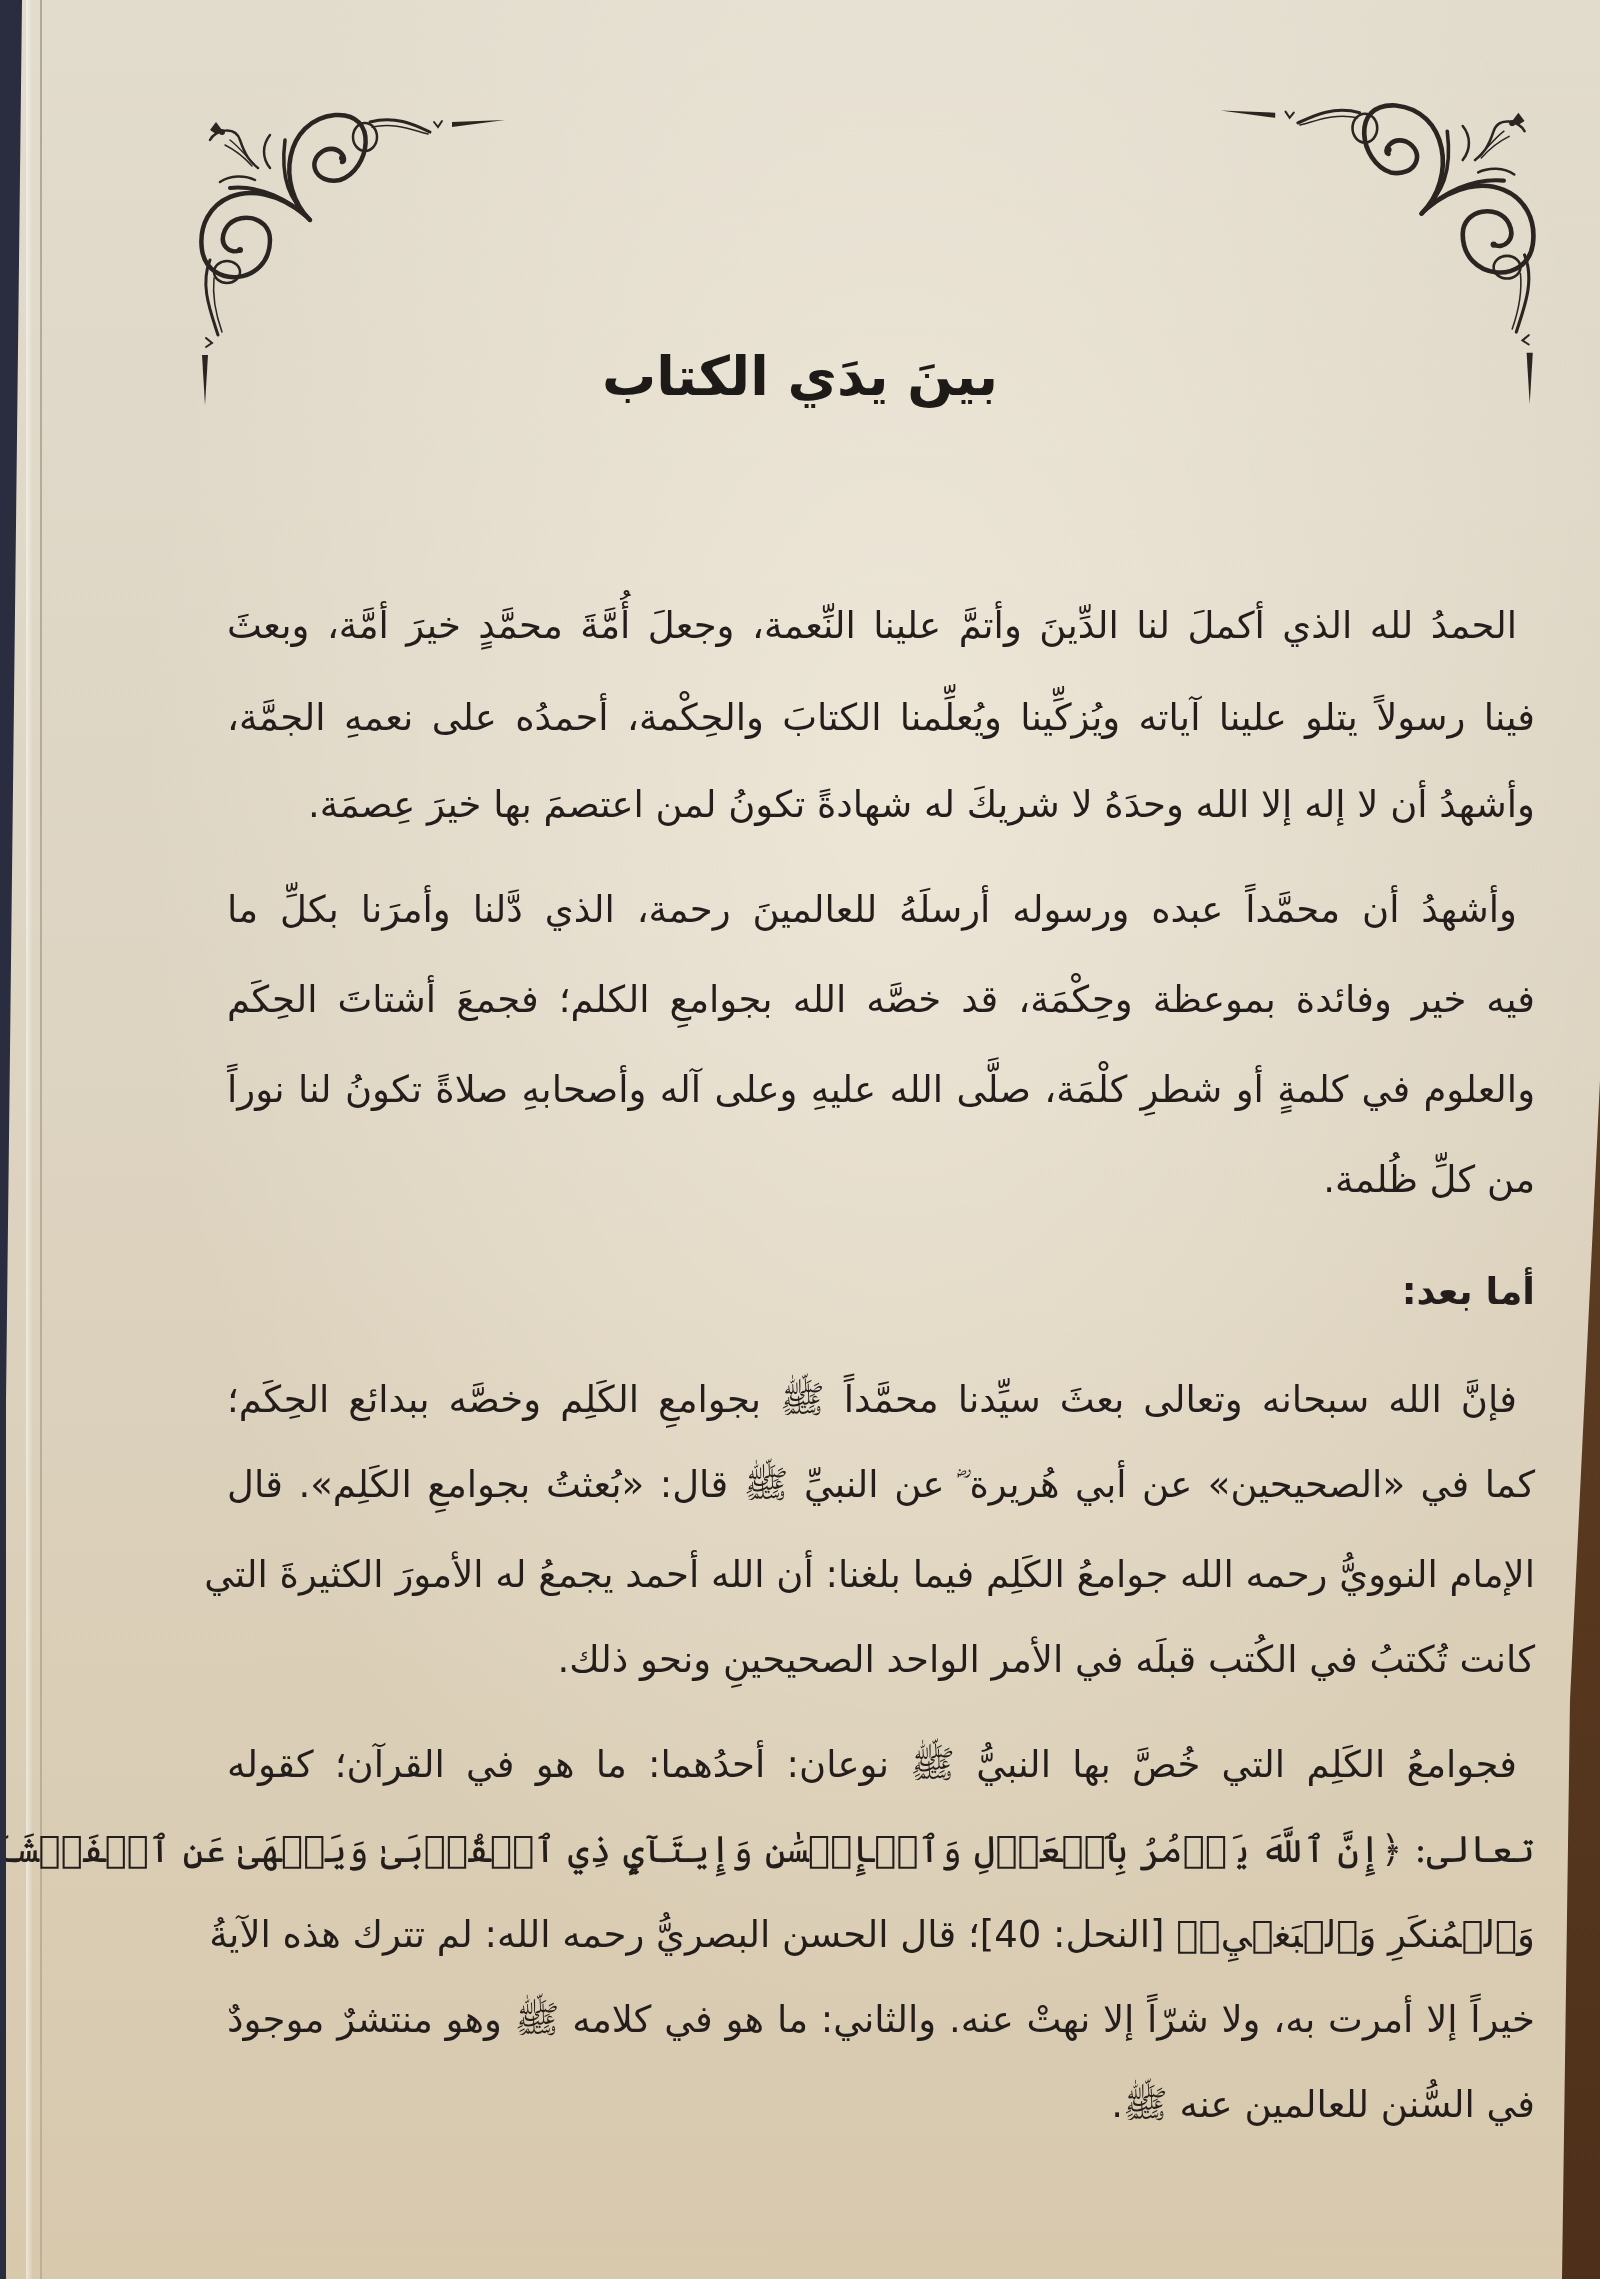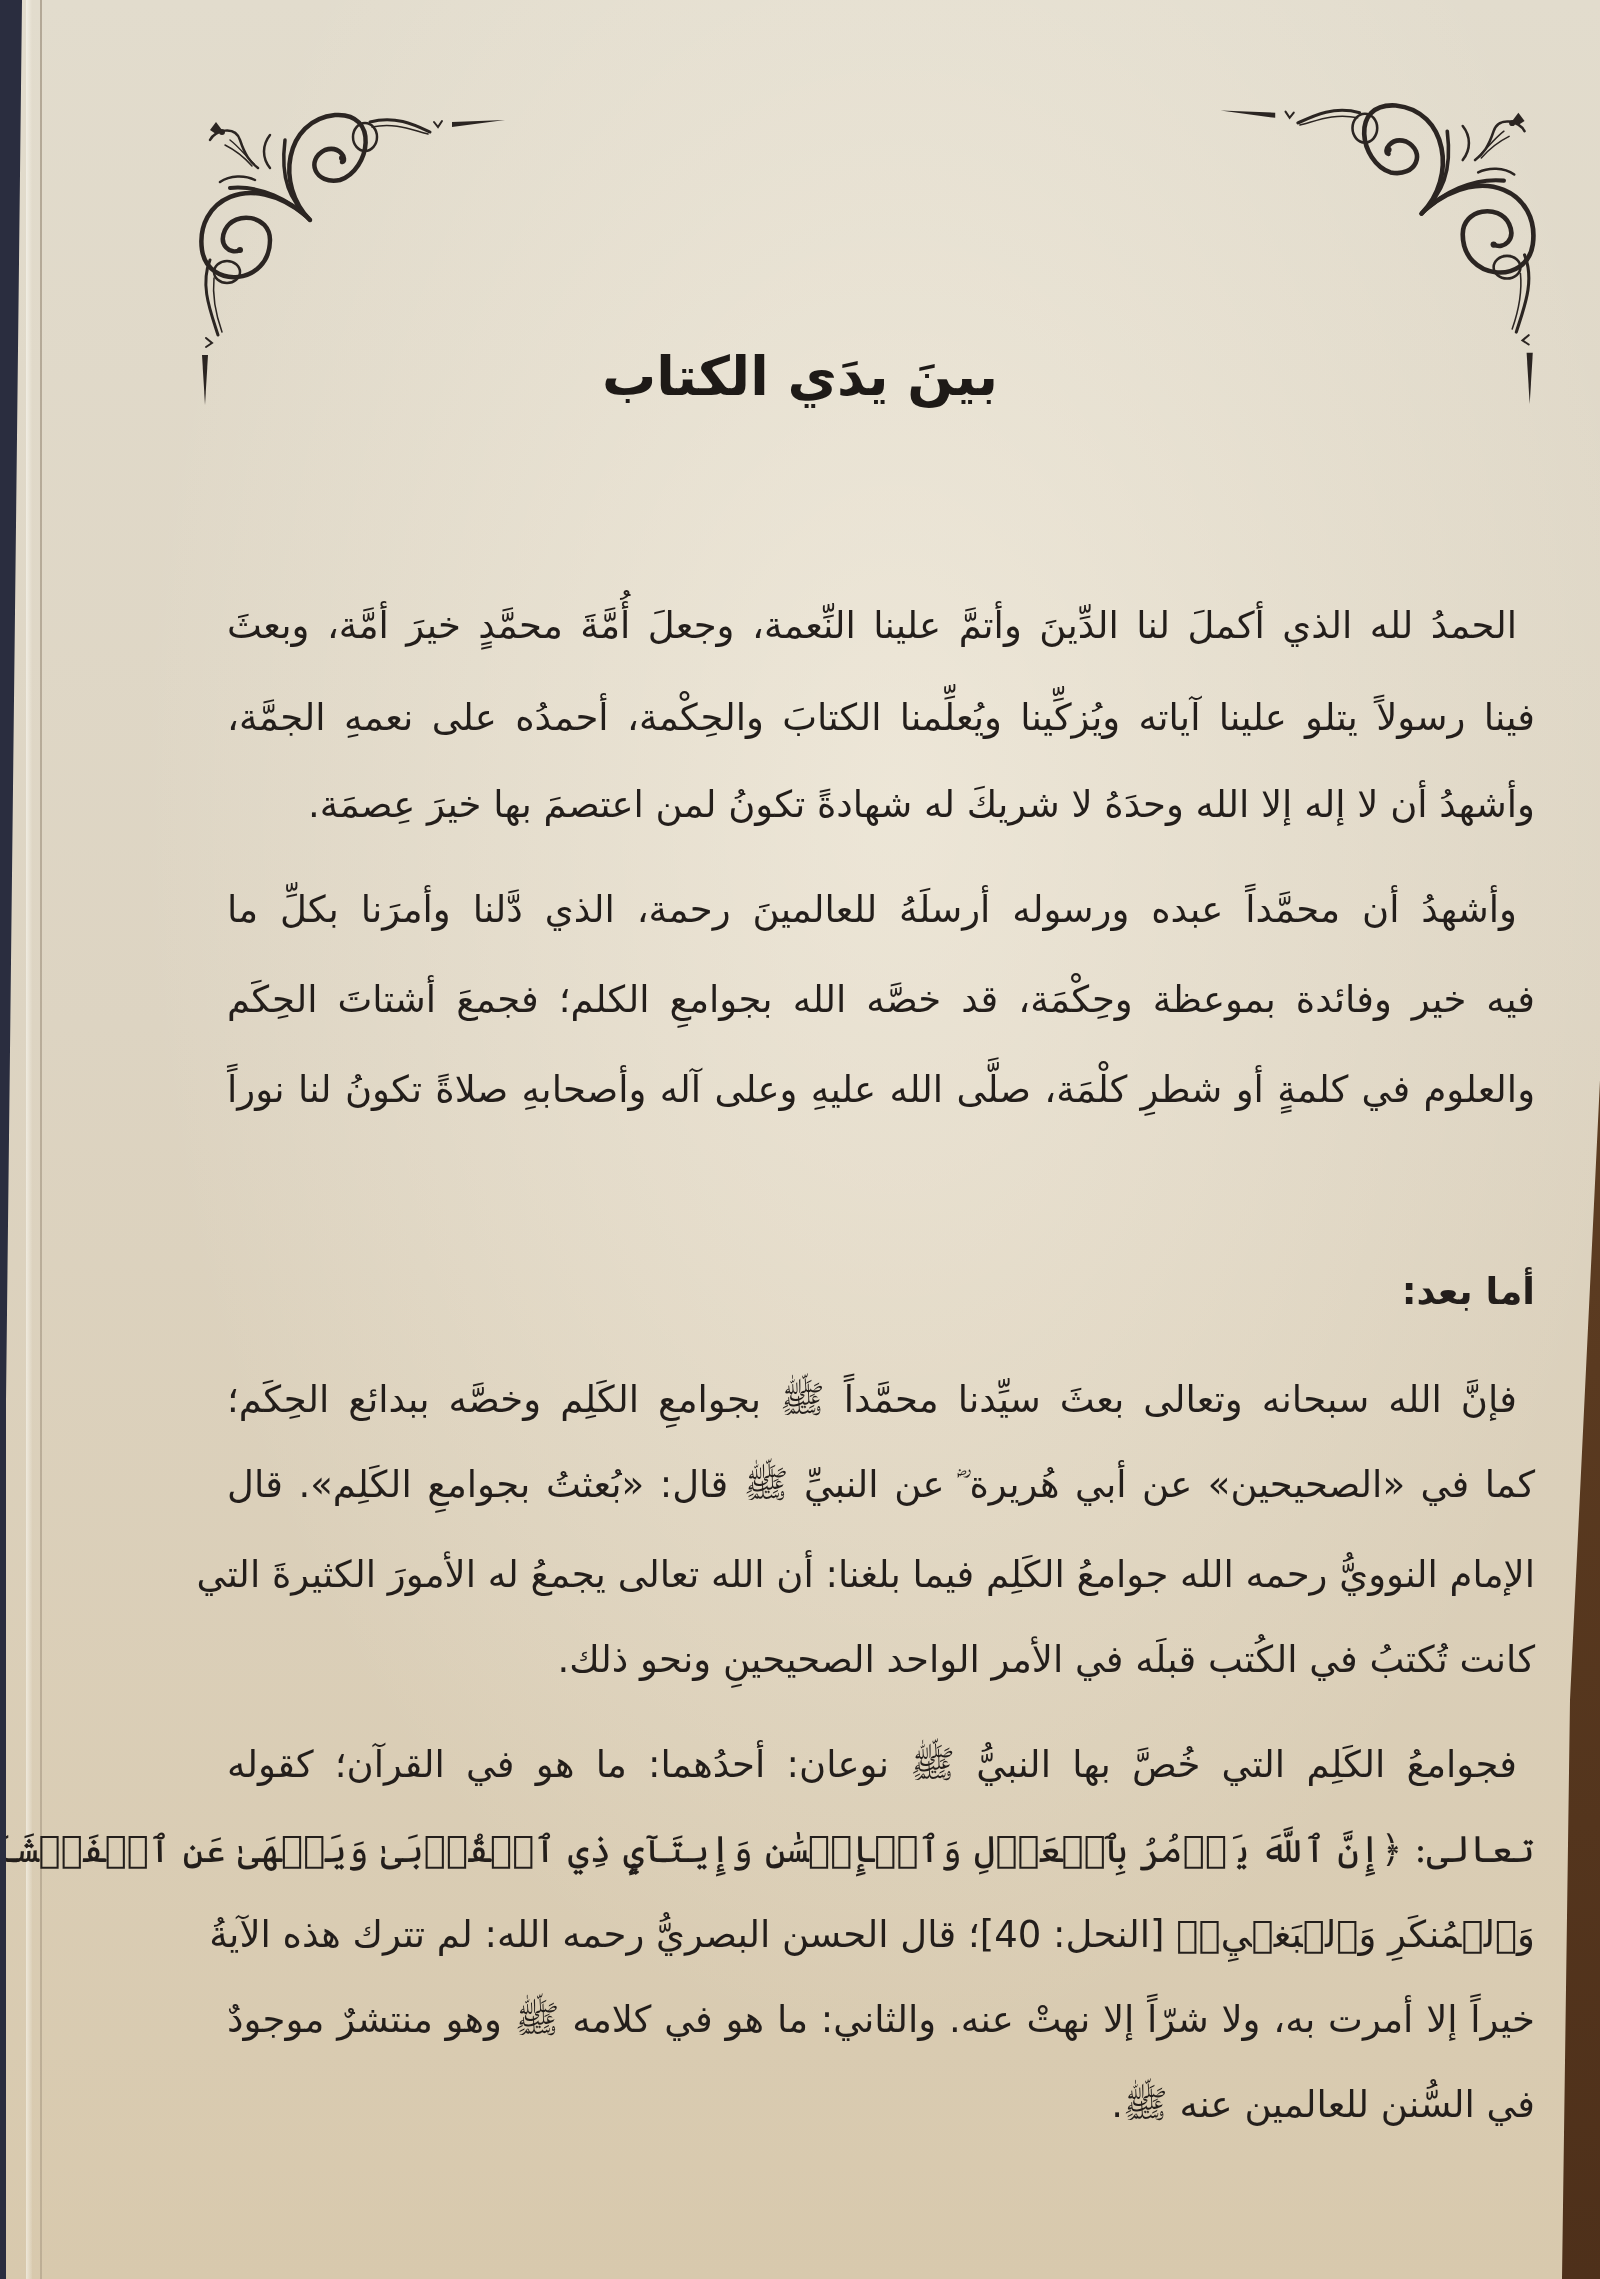--- a/index.html
+++ b/index.html
@@ -179,26 +179,27 @@
 
   <div class="title">بينَ يدَي الكتاب</div>
 
   <div class="line indent" style="top:596px;">الحمدُ لله الذي أكملَ لنا الدِّينَ وأتمَّ علينا النِّعمة، وجعلَ أُمَّةَ محمَّدٍ خيرَ أمَّة، وبعثَ</div>
   <div class="line" style="top:688px;">فينا رسولاً يتلو علينا آياته ويُزكِّينا ويُعلِّمنا الكتابَ والحِكْمة، أحمدُه على نعمهِ الجمَّة،</div>
   <div class="line last" style="top:775px;">وأشهدُ أن لا إله إلا الله وحدَهُ لا شريكَ له شهادةً تكونُ لمن اعتصمَ بها خيرَ عِصمَة.</div>
 
   <div class="line indent" style="top:880px;">وأشهدُ أن محمَّداً عبده ورسوله أرسلَهُ للعالمينَ رحمة، الذي دَّلنا وأمرَنا بكلِّ ما</div>
   <div class="line" style="top:970px;">فيه خير وفائدة بموعظة وحِكْمَة، قد خصَّه الله بجوامعِ الكلم؛ فجمعَ أشتاتَ الحِكَم</div>
   <div class="line" style="top:1060px;">والعلوم في كلمةٍ أو شطرِ كلْمَة، صلَّى الله عليهِ وعلى آله وأصحابهِ صلاةً تكونُ لنا نوراً</div>
+  <div class="line last" style="top:1150px;">من كلِّ ظُلمة.</div>
 
   <div class="line heading" style="top:1262px;">أما بعد:</div>
 
   <div class="line indent" style="top:1370px;">فإنَّ الله سبحانه وتعالى بعثَ سيِّدنا محمَّداً ﷺ بجوامعِ الكَلِم وخصَّه ببدائع الحِكَم؛</div>
   <div class="line" style="top:1455px;">كما في «الصحيحين» عن أبي هُريرة ؓ عن النبيِّ ﷺ قال: «بُعثتُ بجوامعِ الكَلِم». قال</div>
-  <div class="line" style="top:1545px;">الإمام النوويُّ رحمه الله جوامعُ الكَلِم فيما بلغنا: أن الله تعالى يجمعُ له الأمورَ الكثيرةَ التي</div>
+  <div class="line" style="top:1545px;">الإمام النوويُّ رحمه الله جوامعُ الكَلِم فيما بلغنا: أن الله أحمد يجمعُ له الأمورَ الكثيرةَ التي</div>
   <div class="line last" style="top:1630px;">كانت تُكتبُ في الكُتب قبلَه في الأمر الواحد الصحيحينِ ونحو ذلك.</div>
 
   <div class="line indent" style="top:1735px;">فجوامعُ الكَلِم التي خُصَّ بها النبيُّ ﷺ نوعان: أحدُهما: ما هو في القرآن؛ كقوله</div>
   <div class="line quran" style="top:1820px;">تعالى: ﴿إِنَّ ٱللَّهَ يَأۡمُرُ بِٱلۡعَدۡلِ وَٱلۡإِحۡسَٰنِ وَإِيتَآيِٕ ذِي ٱلۡقُرۡبَىٰ وَيَنۡهَىٰ عَنِ ٱلۡفَحۡشَآءِ</div>
   <div class="line" style="top:1905px;">وَٱلۡمُنكَرِ وَٱلۡبَغۡيِۚ﴾ [النحل: 40]؛ قال الحسن البصريُّ رحمه الله: لم تترك هذه الآيةُ</div>
   <div class="line" style="top:1990px;">خيراً إلا أمرت به، ولا شرّاً إلا نهتْ عنه. والثاني: ما هو في كلامه ﷺ وهو منتشرٌ موجودٌ</div>
   <div class="line last" style="top:2075px;">في السُّنن للعالمين عنه ﷺ.</div>
 </div>
 
 </body></html>

